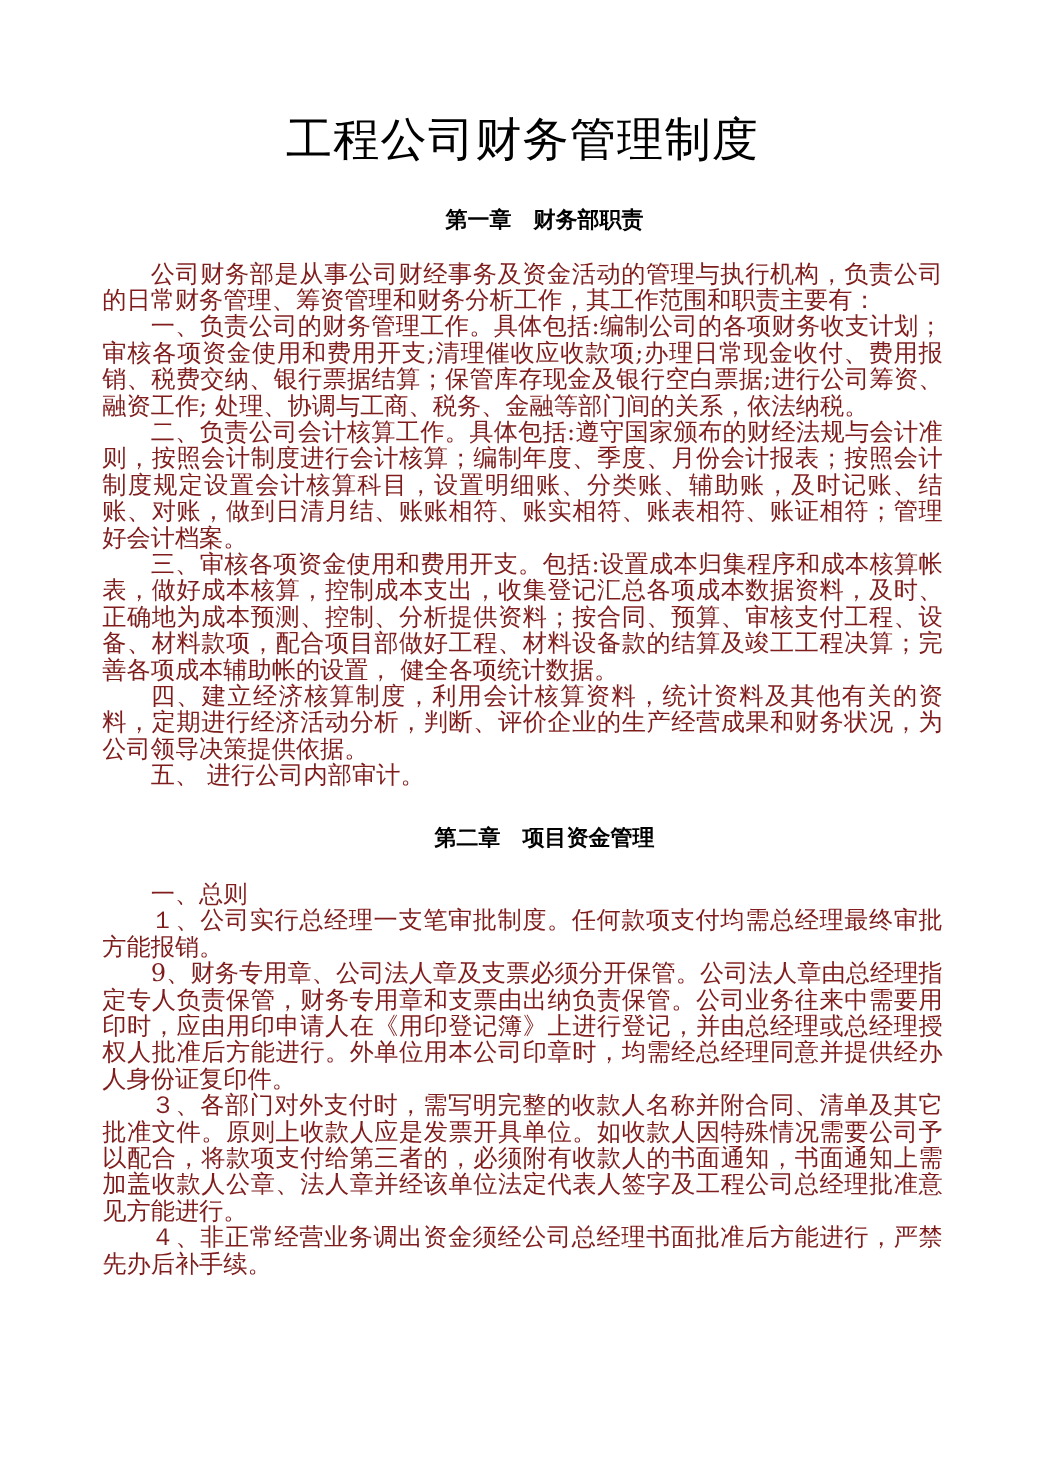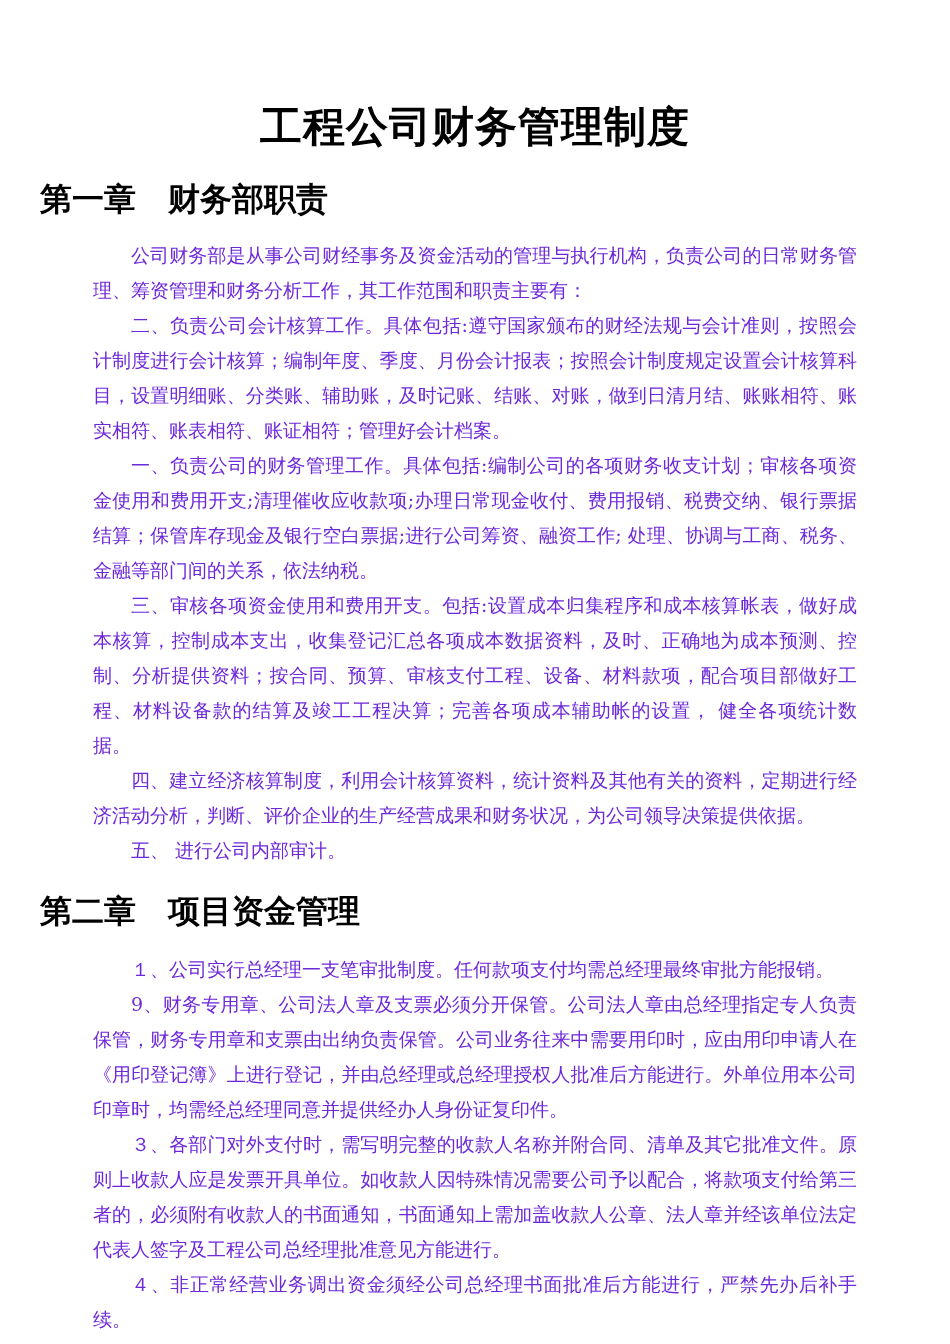--- a/index.html
+++ b/index.html
@@ -13,73 +13,74 @@
     height: 1344px;
     margin: 0 auto;
     background: #ffffff;
     overflow: hidden;
     color: #000000;
   }
   .doc-title {
     margin: 102px 0 0 0;
     text-align: center;
     font-family: "DejaVu Sans", sans-serif;
-    font-weight: 700;
+    font-weight: 400;
     font-size: 42px;
     line-height: 50px;
     letter-spacing: 1px;
     color: #000000;
   }
   .chapter-heading {
     margin: 0;
-    text-align: left;
+    text-align: center;
     font-family: "DejaVu Sans", sans-serif;
     font-weight: bold;
-    font-size: 32px;
+    font-size: 20px;
     line-height: 30px;
     color: #000000;
     padding-left: 40px;
   }
   .chapter-heading.ch1 { margin-top: 32px; }
   .chapter-heading.ch2 { margin-top: 28px; }
   .body-block {
     margin: 24px 93px 0 93px;
     font-family: "DejaVu Serif", serif;
-    font-size: 19px;
-    line-height: 35px;
+    font-size: 22px;
+    line-height: 24px;
     text-align: justify;
-    color: #6d28d9;
+    color: #7f1d1d;
   }
   .body-block.second { margin-top: 26px; }
   .body-block p {
     margin: 0;
     padding: 0;
     text-indent: 2em;
   }
 </style>
 </head>
 <body>
 
 <div class="page">
 
   <h1 class="doc-title">工程公司财务管理制度</h1>
 
   <h2 class="chapter-heading ch1">第一章　财务部职责</h2>
 
   <div class="body-block">
     <p>公司财务部是从事公司财经事务及资金活动的管理与执行机构，负责公司的日常财务管理、筹资管理和财务分析工作，其工作范围和职责主要有：</p>
+    <p>一、负责公司的财务管理工作。具体包括:编制公司的各项财务收支计划；审核各项资金使用和费用开支;清理催收应收款项;办理日常现金收付、费用报销、税费交纳、银行票据结算；保管库存现金及银行空白票据;进行公司筹资、融资工作; 处理、协调与工商、税务、金融等部门间的关系，依法纳税。</p>
     <p>二、负责公司会计核算工作。具体包括:遵守国家颁布的财经法规与会计准则，按照会计制度进行会计核算；编制年度、季度、月份会计报表；按照会计制度规定设置会计核算科目，设置明细账、分类账、辅助账，及时记账、结账、对账，做到日清月结、账账相符、账实相符、账表相符、账证相符；管理好会计档案。</p>
-    <p>一、负责公司的财务管理工作。具体包括:编制公司的各项财务收支计划；审核各项资金使用和费用开支;清理催收应收款项;办理日常现金收付、费用报销、税费交纳、银行票据结算；保管库存现金及银行空白票据;进行公司筹资、融资工作; 处理、协调与工商、税务、金融等部门间的关系，依法纳税。</p>
     <p>三、审核各项资金使用和费用开支。包括:设置成本归集程序和成本核算帐表，做好成本核算，控制成本支出，收集登记汇总各项成本数据资料，及时、正确地为成本预测、控制、分析提供资料；按合同、预算、审核支付工程、设备、材料款项，配合项目部做好工程、材料设备款的结算及竣工工程决算；完善各项成本辅助帐的设置， 健全各项统计数据。</p>
     <p>四、建立经济核算制度，利用会计核算资料，统计资料及其他有关的资料，定期进行经济活动分析，判断、评价企业的生产经营成果和财务状况，为公司领导决策提供依据。</p>
     <p>五、 进行公司内部审计。</p>
   </div>
 
   <h2 class="chapter-heading ch2">第二章　项目资金管理</h2>
 
   <div class="body-block second">
+    <p>一、总则</p>
     <p>１、公司实行总经理一支笔审批制度。任何款项支付均需总经理最终审批方能报销。</p>
     <p>9、财务专用章、公司法人章及支票必须分开保管。公司法人章由总经理指定专人负责保管，财务专用章和支票由出纳负责保管。公司业务往来中需要用印时，应由用印申请人在《用印登记簿》上进行登记，并由总经理或总经理授权人批准后方能进行。外单位用本公司印章时，均需经总经理同意并提供经办人身份证复印件。</p>
     <p>３、各部门对外支付时，需写明完整的收款人名称并附合同、清单及其它批准文件。原则上收款人应是发票开具单位。如收款人因特殊情况需要公司予以配合，将款项支付给第三者的，必须附有收款人的书面通知，书面通知上需加盖收款人公章、法人章并经该单位法定代表人签字及工程公司总经理批准意见方能进行。</p>
     <p>４、非正常经营业务调出资金须经公司总经理书面批准后方能进行，严禁先办后补手续。</p>
   </div>
 
 </div>
 
 </body></html>

